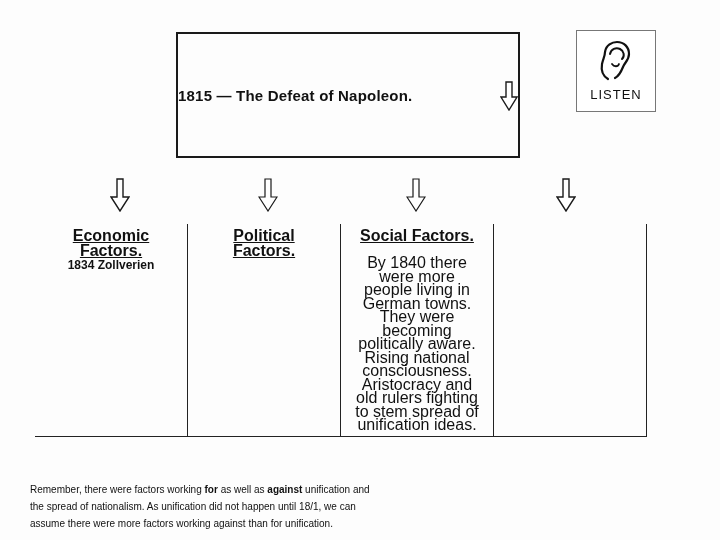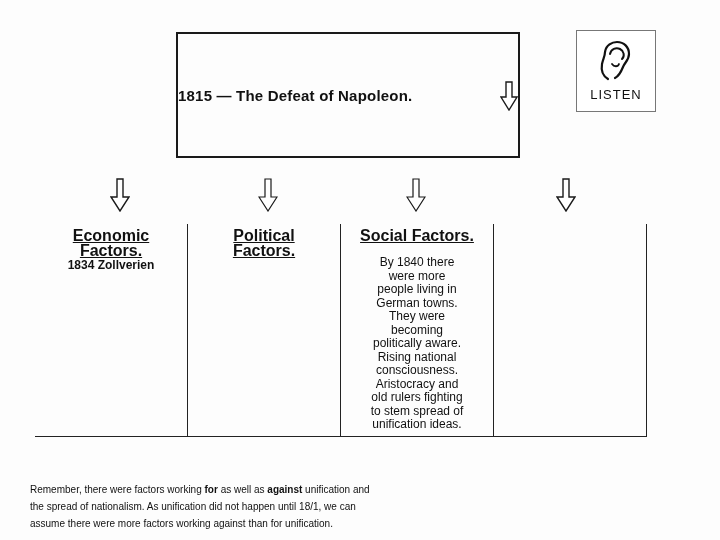--- a/index.html
+++ b/index.html
@@ -20,21 +20,21 @@
   .arrow svg { display:block; }
   .flow-arrow { position:absolute; top:178px; }
   .fa1 { left:110px; } .fa2 { left:258px; } .fa3 { left:406px; } .fa4 { left:556px; }
 
   .columns { position:absolute; left:35px; top:224px; width:612px; height:213px;
              display:flex; border-bottom:1px solid #222; }
   .column { width:153px; border-right:1px solid #222; text-align:center; padding:4px 6px 0; }
   .col-heading { font-size:16px; font-weight:bold; text-decoration:underline;
                  white-space:pre-line; line-height:15px; }
   .col-subheading { font-size:12px; font-weight:bold; white-space:pre-line; line-height:15px; }
-  .col-body { font-size:12px; line-height:13.5px; white-space:pre-line; margin-top:2px; }
+  .col-body { font-size:16px; line-height:13.5px; white-space:pre-line; margin-top:2px; }
   .column:nth-child(3) .col-body, .column:nth-child(4) .col-body { margin-top:13px; }
 
   .footer { position:absolute; left:30px; top:481px; width:632px; font-size:10px;
             line-height:17px; white-space:pre-line; }
   .footer .b { font-weight:bold; }
 </style>
 </head>
 <body>
 
 <div class="slide">

